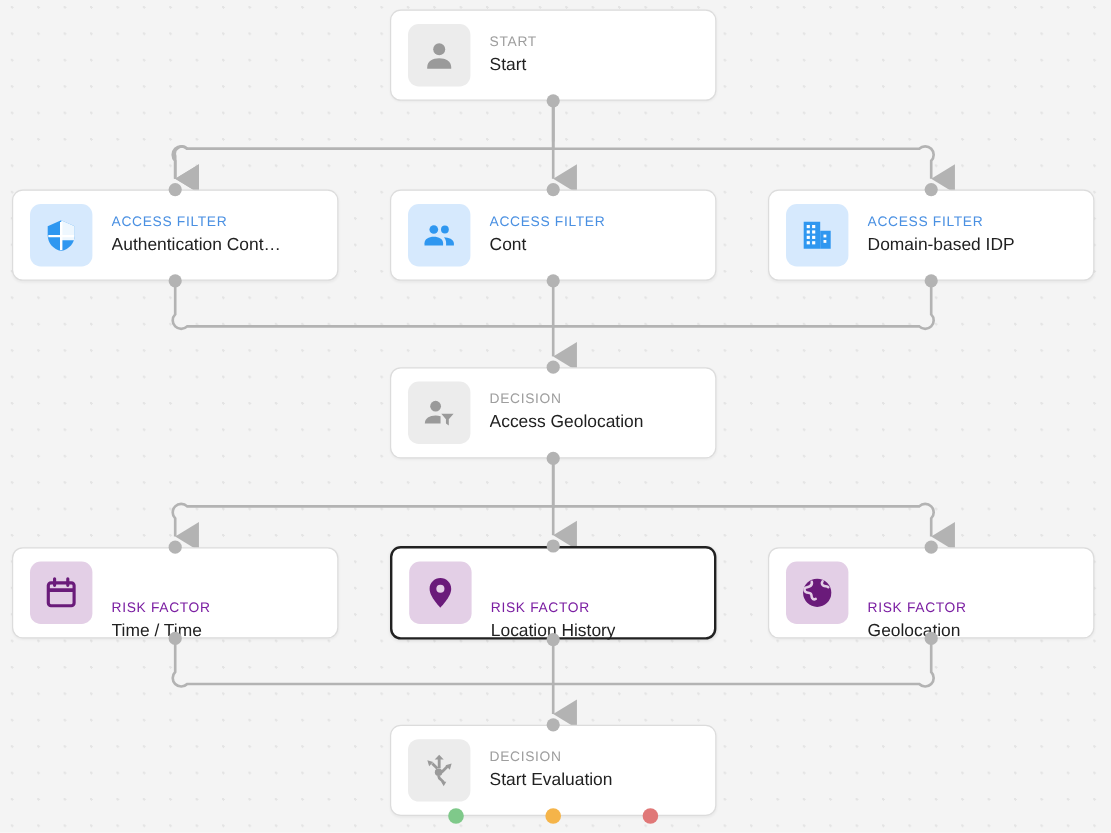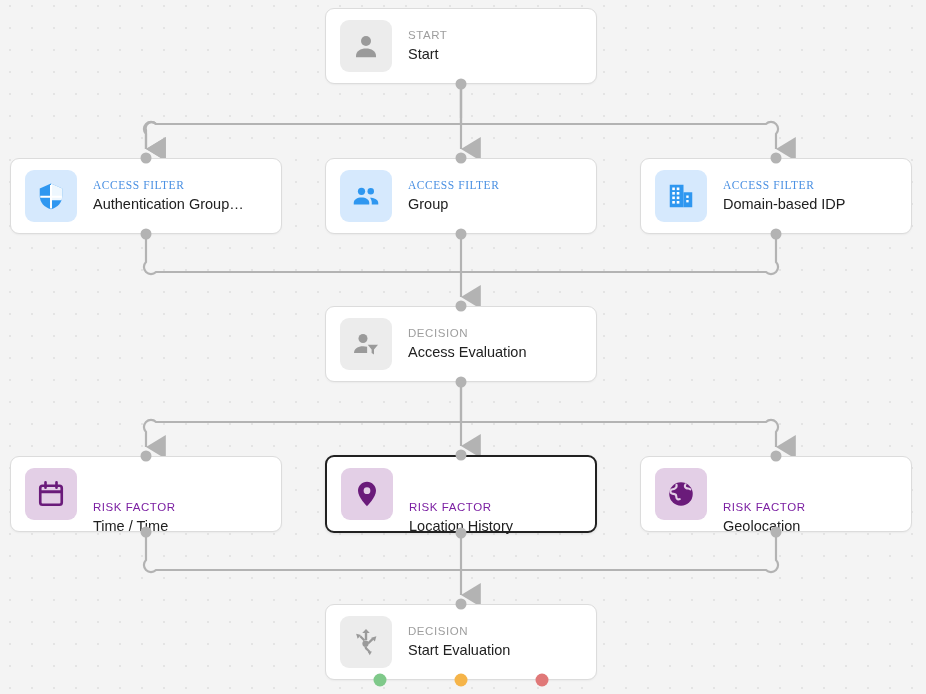--- a/index.html
+++ b/index.html
@@ -52,21 +52,21 @@
   .icon-purple{ background:#e3cfe6; }
   .node-text { overflow:hidden; min-width:0; }
   .node-kicker {
     font-size:11.5px;
     letter-spacing:0.55px;
     line-height:15px;
     margin-bottom:2px;
     white-space:nowrap;
   }
   .k-grey   { color:#9e9e9e; }
-  .k-blue   { color:#4a90e2;font-family:Liberation Serif, serif; }
+  .k-blue   { color:#4a90e2; }
   .k-purple { color:#7b1fa2;margin-top:47px; }
   .node-title {
     font-size:14.5px;
     color:#212121;
     line-height:19px;
     white-space:nowrap;
     overflow:hidden;
     text-overflow:ellipsis;
   }
   
@@ -131,35 +131,35 @@
           <svg width="30" height="30" viewBox="0 0 24 24">
        <path d="M12 2 L21 6 v6c0 5.2-3.7 9.3-9 10.5C6.7 21.3 3 17.2 3 12V6z" fill="#2f97f0"></path>
        <path d="M12 2 L21 6 v6c-.02 1.2-.22 2.3-.56 3.3H12z" fill="#ffffff" opacity="0.92"></path>
        <rect x="11.1" y="2" width="1.8" height="20.5" fill="#ffffff" opacity="0"></rect>
        <path d="M12 3.2 L12 22" stroke="#ffffff" stroke-width="1.6" fill="none"></path>
        <path d="M3.4 12.6 H20.6" stroke="#ffffff" stroke-width="1.6" fill="none"></path>
      </svg>
         </div>
         <div class="node-text">
           <div class="node-kicker k-blue">ACCESS FILTER</div>
-          <div class="node-title">Authentication Group…</div>
+          <div class="node-title">Authentication Cont…</div>
         </div>
       </div>
       <div class="node" style="left: 325px; top: 158px; width: 272px; height: 76px;">
         <div class="node-icon icon-blue">
           <svg width="30" height="30" viewBox="0 0 24 24" fill="#2f97f0">
        <circle cx="8.4" cy="8.2" r="2.9"></circle>
        <circle cx="15.8" cy="8.2" r="2.6"></circle>
        <path d="M2.2 17.4c0-2.8 2.8-4.3 6.2-4.3s6.2 1.5 6.2 4.3v1.4H2.2z"></path>
        <path d="M15.2 13.3c3 .1 6.6 1.3 6.6 4.1v1.4h-5.2v-1.7c0-1.5-.6-2.8-1.4-3.8z"></path>
      </svg>
         </div>
         <div class="node-text">
           <div class="node-kicker k-blue">ACCESS FILTER</div>
-          <div class="node-title">Group</div>
+          <div class="node-title">Cont</div>
         </div>
       </div>
       <div class="node" style="left: 640px; top: 158px; width: 272px; height: 76px;">
         <div class="node-icon icon-blue">
           <svg width="30" height="30" viewBox="0 0 24 24">
        <path d="M3 3h11v18H3z" fill="#2f97f0"></path>
        <path d="M14 9h7v12h-7z" fill="#2f97f0"></path>
        <g fill="#ffffff">
          <rect x="5" y="5.2" width="2.1" height="2.1"></rect>
          <rect x="8.6" y="5.2" width="2.1" height="2.1"></rect>
@@ -182,21 +182,21 @@
       <div class="node" style="left: 325px; top: 306px; width: 272px; height: 76px;">
         <div class="node-icon icon-grey">
           <svg width="30" height="30" viewBox="0 0 24 24" fill="#9a9a9a">
        <circle cx="9.6" cy="7.6" r="3.6"></circle>
        <path d="M2.4 19.2c0-3.6 3.2-5.4 7.2-5.4 1.2 0 2.3.16 3.3.47v4.93H2.4z"></path>
        <path d="M13.4 12.6h8.2l-3.2 3.7v4.1l-1.9-1.3v-2.8z"></path>
      </svg>
         </div>
         <div class="node-text">
           <div class="node-kicker k-grey">DECISION</div>
-          <div class="node-title">Access Evaluation</div>
+          <div class="node-title">Access Geolocation</div>
         </div>
       </div>
       <div class="node" style="left: 10px; top: 456px; width: 272px; height: 76px;">
         <div class="node-icon icon-purple">
           <svg width="30" height="30" viewBox="0 0 24 24" fill="none" stroke="#6a1b7a" stroke-width="2.1">
        <rect x="3.4" y="5.4" width="17.2" height="15.2" rx="1.8"></rect>
        <path d="M7.6 2.6v4.4M16.4 2.6v4.4" stroke-linecap="round"></path>
        <path d="M3.4 10.2h17.2" stroke-width="2.4"></path>
      </svg>
         </div>

